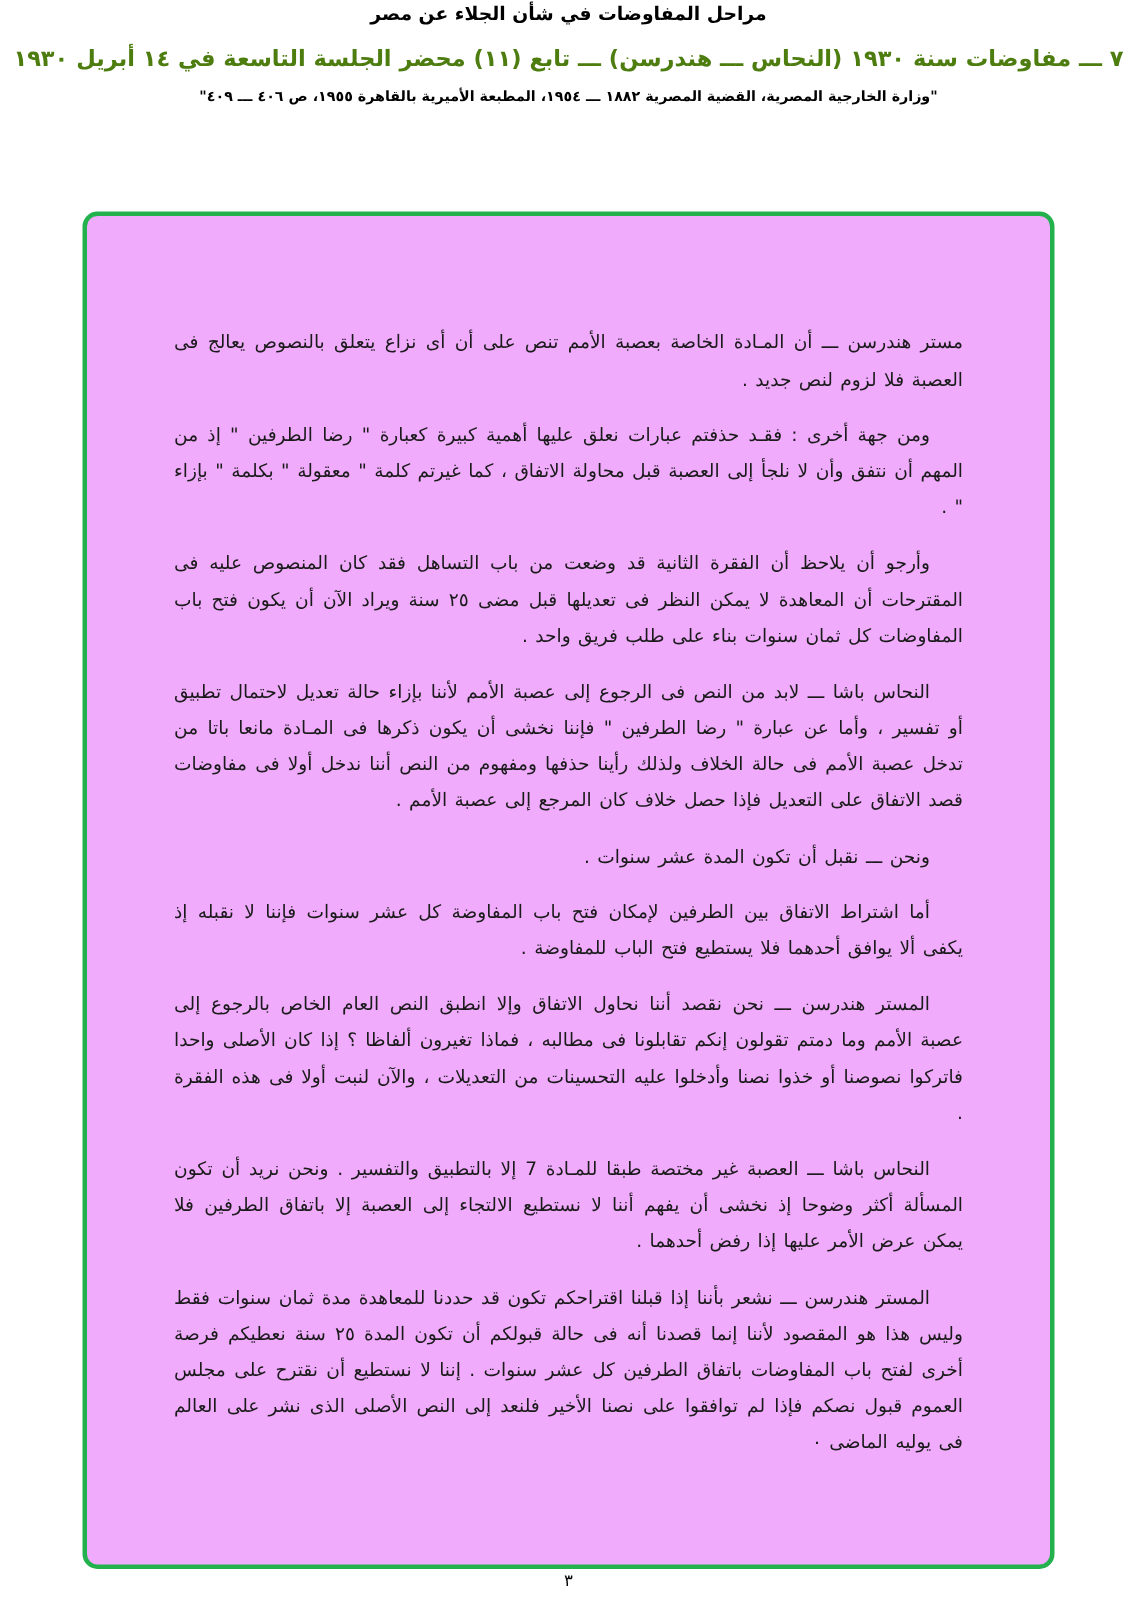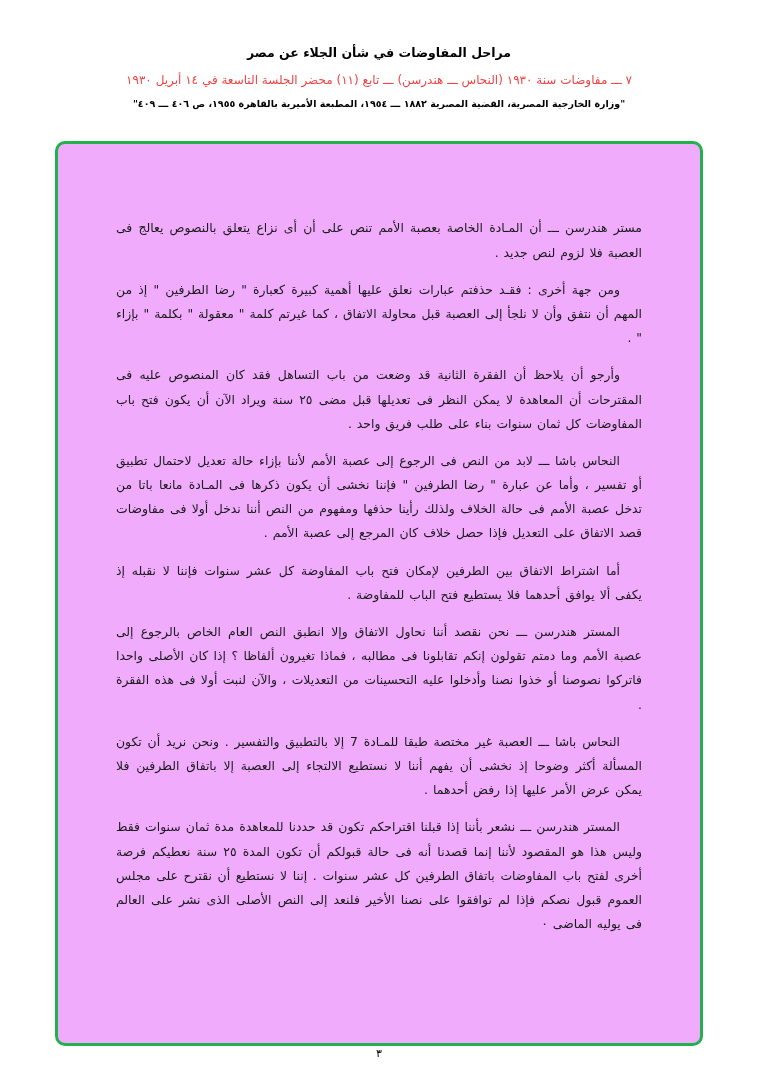--- a/index.html
+++ b/index.html
@@ -19,35 +19,34 @@
     width: 758px;
     height: 1078px;
     box-sizing: border-box;
     padding: 0;
     position: relative;
   }
 
   
   .header {
     text-align: center;
-    padding-top: 44px;
   }
   .header .h-title {
     font-size: 12.5px;
     font-weight: bold;
     letter-spacing: 0;
     line-height: 1.5;
     color: #000;
   }
   .header .h-sub {
-    font-size: 12px;
-    font-weight: normal;
+    font-size: 15px;
+    font-weight: bold;
     line-height: 1.6;
     margin-top: 8px;
-    color: #ef4444;
+    color: #4d7c0f;
   }
   .header .h-source {
     font-size: 9.5px;
     font-weight: bold;
     line-height: 1.6;
     margin-top: 6px;
     color: #000;
   }
 
   
@@ -106,20 +105,21 @@
     <div class="h-sub">٧ ـــ مفاوضات سنة ١٩٣٠ (النحاس ـــ هندرسن) ـــ تابع (١١) محضر الجلسة التاسعة في ١٤ أبريل ١٩٣٠</div>
     <div class="h-source">"وزارة الخارجية المصرية، القضية المصرية ١٨٨٢ ـــ ١٩٥٤، المطبعة الأميرية بالقاهرة ١٩٥٥، ص ٤٠٦ ـــ ٤٠٩"</div>
   </div>
 
   <div class="frame">
     <div class="frame-inner">
       <p class="para">مستر هندرسن ـــ أن المـادة الخاصة بعصبة الأمم تنص على أن أى نزاع يتعلق بالنصوص يعالج فى العصبة فلا لزوم لنص جديد .</p>
       <p class="para indent">ومن جهة أخرى : فقـد حذفتم عبارات نعلق عليها أهمية كبيرة كعبارة " رضا الطرفين " إذ من المهم أن نتفق وأن لا نلجأ إلى العصبة قبل محاولة الاتفاق ، كما غيرتم كلمة " معقولة " بكلمة " بإزاء " .</p>
       <p class="para indent">وأرجو أن يلاحظ أن الفقرة الثانية قد وضعت من باب التساهل فقد كان المنصوص عليه فى المقترحات أن المعاهدة لا يمكن النظر فى تعديلها قبل مضى ٢٥ سنة ويراد الآن أن يكون فتح باب المفاوضات كل ثمان سنوات بناء على طلب فريق واحد .</p>
       <p class="para indent">النحاس باشا ـــ لابد من النص فى الرجوع إلى عصبة الأمم لأننا بإزاء حالة تعديل لاحتمال تطبيق أو تفسير ، وأما عن عبارة " رضا الطرفين " فإننا نخشى أن يكون ذكرها فى المـادة مانعا باتا من تدخل عصبة الأمم فى حالة الخلاف ولذلك رأينا حذفها ومفهوم من النص أننا ندخل أولا فى مفاوضات قصد الاتفاق على التعديل فإذا حصل خلاف كان المرجع إلى عصبة الأمم .</p>
+      <p class="para indent">ونحن ـــ نقبل أن تكون المدة عشر سنوات .</p>
       <p class="para indent">أما اشتراط الاتفاق بين الطرفين لإمكان فتح باب المفاوضة كل عشر سنوات فإننا لا نقبله إذ يكفى ألا يوافق أحدهما فلا يستطيع فتح الباب للمفاوضة .</p>
       <p class="para indent">المستر هندرسن ـــ نحن نقصد أننا نحاول الاتفاق وإلا انطبق النص العام الخاص بالرجوع إلى عصبة الأمم وما دمتم تقولون إنكم تقابلونا فى مطالبه ، فماذا تغيرون ألفاظا ؟ إذا كان الأصلى واحدا فاتركوا نصوصنا أو خذوا نصنا وأدخلوا عليه التحسينات من التعديلات ، والآن لنبت أولا فى هذه الفقرة .</p>
       <p class="para indent">النحاس باشا ـــ العصبة غير مختصة طبقا للمـادة 7 إلا بالتطبيق والتفسير . ونحن نريد أن تكون المسألة أكثر وضوحا إذ نخشى أن يفهم أننا لا نستطيع الالتجاء إلى العصبة إلا باتفاق الطرفين فلا يمكن عرض الأمر عليها إذا رفض أحدهما .</p>
       <p class="para indent">المستر هندرسن ـــ نشعر بأننا إذا قبلنا اقتراحكم تكون قد حددنا للمعاهدة مدة ثمان سنوات فقط وليس هذا هو المقصود لأننا إنما قصدنا أنه فى حالة قبولكم أن تكون المدة ٢٥ سنة نعطيكم فرصة أخرى لفتح باب المفاوضات باتفاق الطرفين كل عشر سنوات . إننا لا نستطيع أن نقترح على مجلس العموم قبول نصكم فإذا لم توافقوا على نصنا الأخير فلنعد إلى النص الأصلى الذى نشر على العالم فى يوليه الماضى ٠</p>
     </div>
   </div>
 
   <div class="footer">٣</div>
 </div>
 

